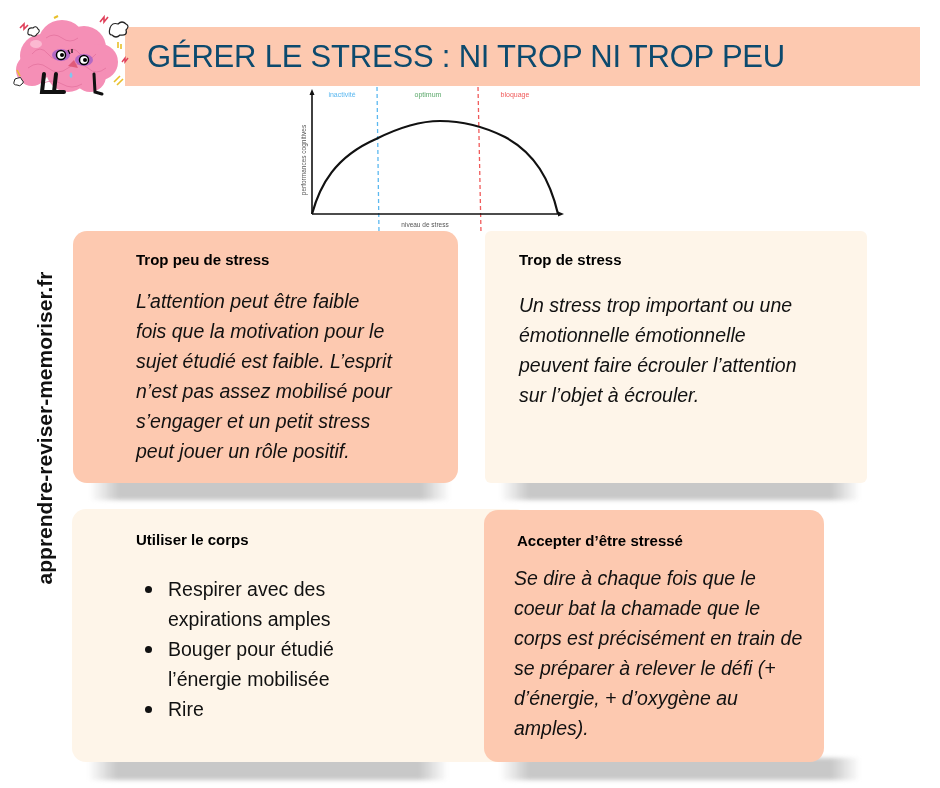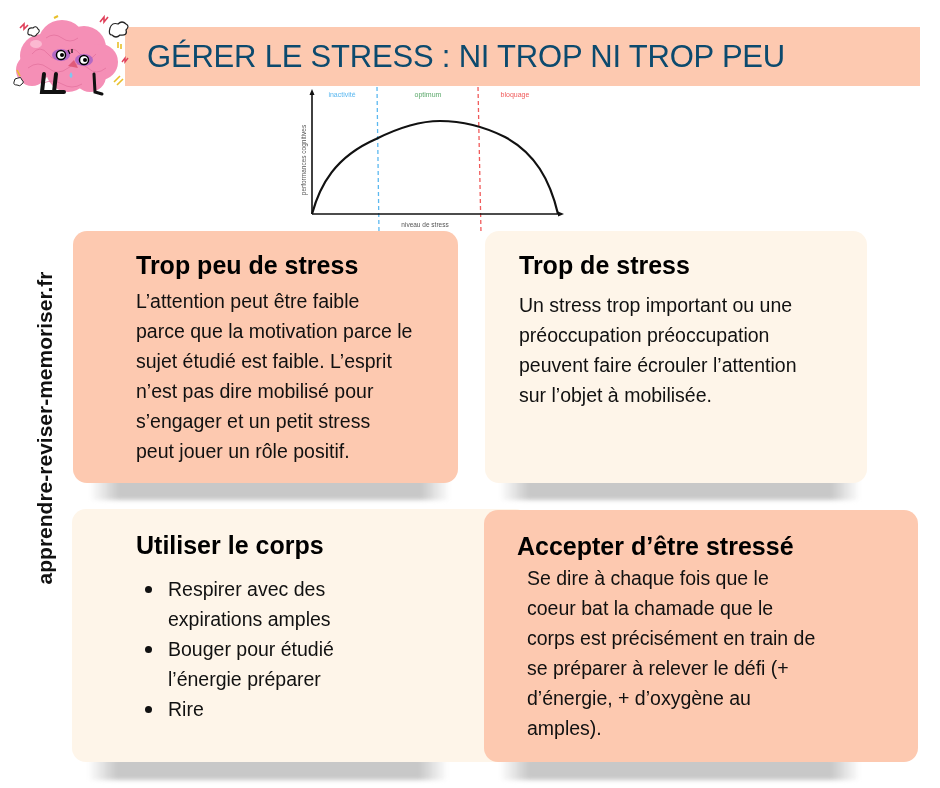--- a/index.html
+++ b/index.html
@@ -68,32 +68,32 @@
     .card-shadow {
       position: absolute;
       height: 22px;
       background: linear-gradient(to right, rgba(200,200,200,0), #c8c8c8 8%, #c8c8c8 92%, rgba(200,200,200,0));
       filter: blur(2px);
     }
     .card.peach { background: #fdc9b0; }
     .card.cream { background: #fef5e9; }
     .card-title {
       position: absolute;
-      font-size: 25px;
+      font-size: 15px;
       font-weight: bold;
       color: #000000;
       white-space: nowrap;
     }
     .card-body {
       position: absolute;
       font-size: 19.5px;
       line-height: 30px;
       color: #111111;
     }
-    .card-body .line { display: block; white-space: nowrap; }
+    .card-body .line { display: block; white-space: nowrap; font-style: italic; }
     .card-list {
       position: absolute;
       margin: 0;
       padding: 0;
       list-style: none;
       font-size: 19.5px;
       line-height: 30px;
       color: #111111;
     }
     .card-list li {
@@ -190,64 +190,64 @@
   </svg>
 </div>
 
 <div class="side-url">apprendre-reviser-memoriser.fr</div>
 
 <div class="card-shadow" style="left:90px; top:478px; width:360px;"></div>
 <div class="card peach" style="left:73px; top:231px; width:385px; height:252px;">
   <div class="card-title" style="left:63px; top:20px;">Trop peu de stress</div>
   <div class="card-body" style="left:63px; top:55px;">
     <span class="line">L’attention peut être faible</span>
-    <span class="line">parce que la motivation parce le</span>
+    <span class="line">fois que la motivation pour le</span>
     <span class="line">sujet étudié est faible. L’esprit</span>
-    <span class="line">n’est pas dire mobilisé pour</span>
+    <span class="line">n’est pas assez mobilisé pour</span>
     <span class="line">s’engager et un petit stress</span>
     <span class="line">peut jouer un rôle positif.</span>
   </div>
 </div>
 
 <div class="card-shadow" style="left:500px; top:478px; width:360px;"></div>
-<div class="card cream" style="left:485px; top:231px; width:382px; height:252px;">
+<div class="card cream" style="left:485px; top:231px; width:382px; height:252px;border-radius:6px;">
   <div class="card-title" style="left:34px; top:20px;">Trop de stress</div>
   <div class="card-body" style="left:34px; top:59px;">
     <span class="line">Un stress trop important ou une</span>
-    <span class="line">préoccupation préoccupation</span>
+    <span class="line">émotionnelle émotionnelle</span>
     <span class="line">peuvent faire écrouler l’attention</span>
-    <span class="line">sur l’objet à mobilisée.</span>
+    <span class="line">sur l’objet à écrouler.</span>
   </div>
 </div>
 
 <div class="card-shadow" style="left:88px; top:758px; width:360px;"></div>
 <div class="card cream" style="left:72px; top:509px; width:457px; height:253px;">
   <div class="card-title" style="left:64px; top:22px;">Utiliser le corps</div>
   <ul class="card-list" style="left:64px; top:65px;">
     <li>
       <span class="bullet"></span>
       <span class="line">Respirer avec des</span>
       <span class="line">expirations amples</span>
     </li>
     <li>
       <span class="bullet"></span>
       <span class="line">Bouger pour étudié</span>
-      <span class="line">l’énergie préparer</span>
+      <span class="line">l’énergie mobilisée</span>
     </li>
     <li>
       <span class="bullet"></span>
       <span class="line">Rire</span>
     </li>
   </ul>
 </div>
 
 <div class="card-shadow" style="left:500px; top:758px; width:360px;"></div>
-<div class="card peach" style="left:484px; top:510px; width:434px; height:252px;">
+<div class="card peach" style="left:484px; top:510px; width:340px; height:252px;">
   <div class="card-title" style="left:33px; top:22px;">Accepter d’être stressé</div>
-  <div class="card-body" style="left:43px; top:53px;">
+  <div class="card-body" style="left:30px; top:53px;">
     <span class="line">Se dire à chaque fois que le</span>
     <span class="line">coeur bat la chamade que le</span>
     <span class="line">corps est précisément en train de</span>
     <span class="line">se préparer à relever le défi (+</span>
     <span class="line">d’énergie, + d’oxygène au</span>
     <span class="line">amples).</span>
   </div>
 </div>
 
 </body></html>

